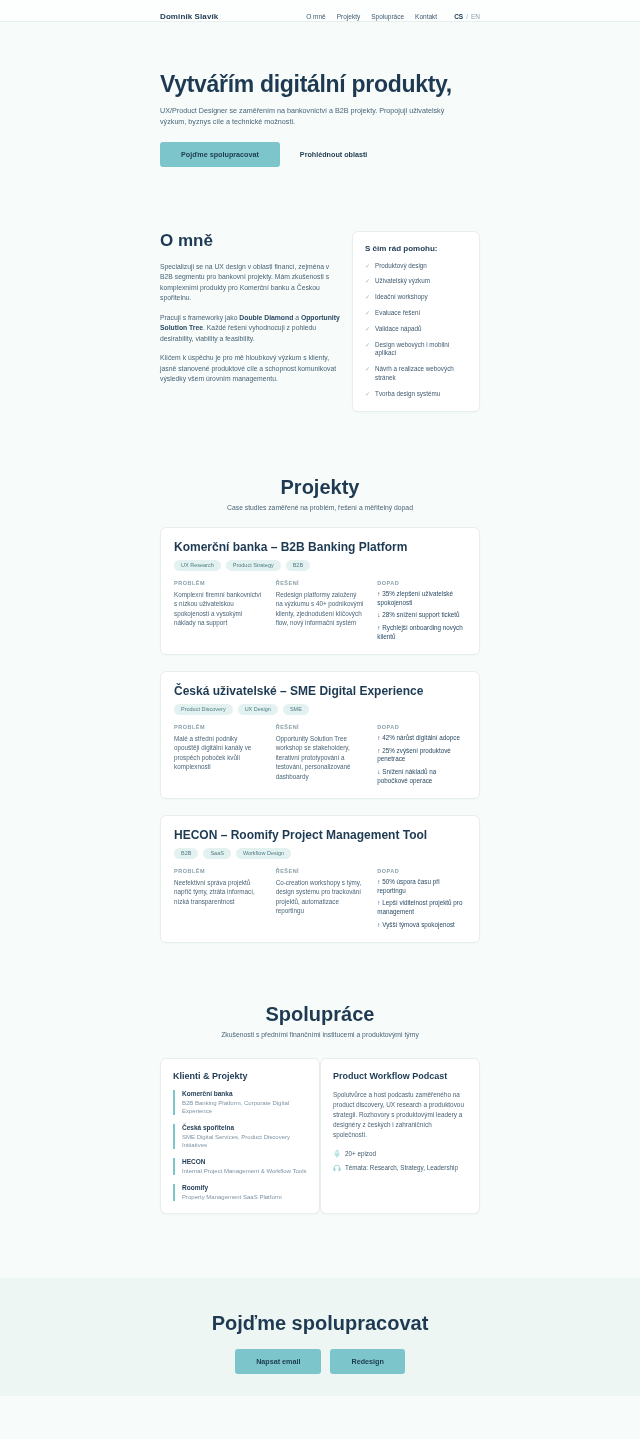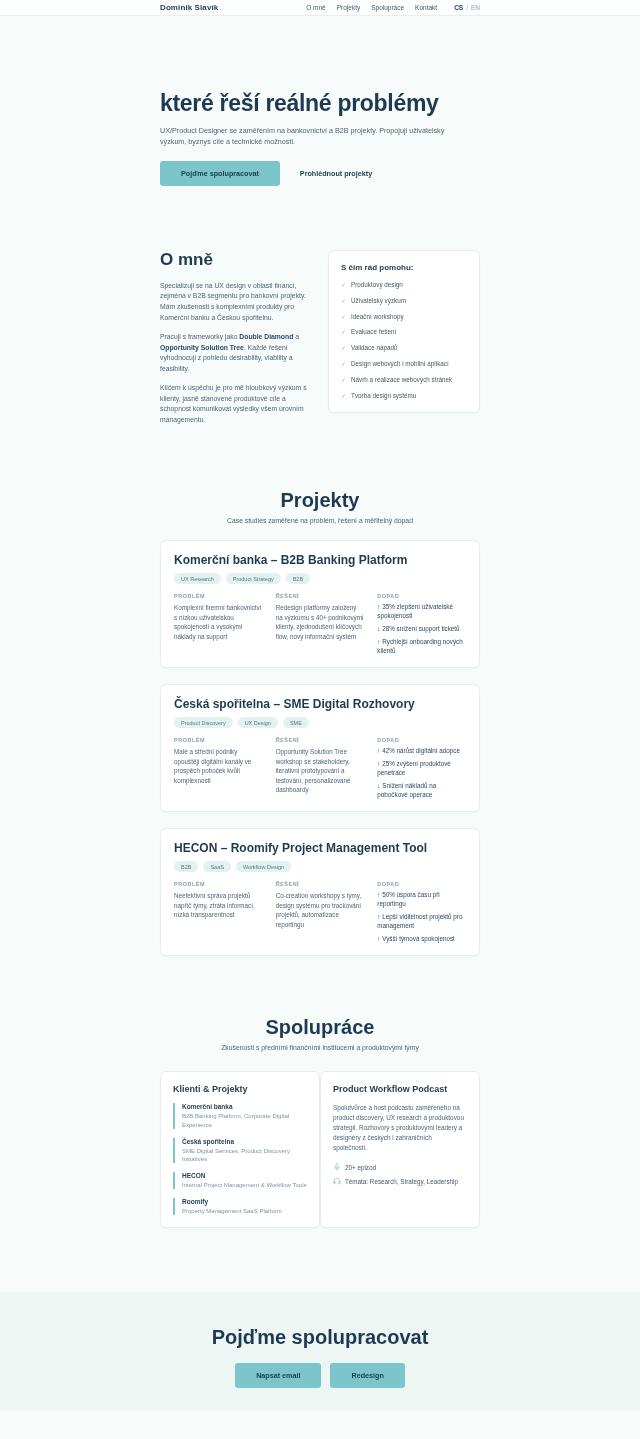--- a/index.html
+++ b/index.html
@@ -8,22 +8,22 @@
     background:#f7fbfa;
     font-family:"Liberation Sans", sans-serif;
     color:#1e3a52;
   }
   .container { width:320px; margin:0 auto; }
 
   
   .site-header {
     background:#fdfefe;
     border-bottom:1px solid #e8f0ee;
-    height:16px;
-    display:flex; align-items:center;
+    height:22px;
+    display:flex; align-items:flex-end;
   }
   .site-header .container { display:flex; align-items:center; justify-content:space-between; }
   .brand { font-size:8px; font-weight:bold; letter-spacing:.1px; }
   .nav { display:flex; align-items:center; gap:11px; }
   .nav a { font-size:6.5px; color:#3f5a6e; text-decoration:none; }
   .lang { display:flex; align-items:center; gap:3px; margin-left:6px; }
   .lang .cs { font-size:6.5px; font-weight:bold; color:#1e3a52; cursor:pointer; }
   .lang .sep { font-size:6.5px; color:#a8b8c2; }
   .lang .en { font-size:6.5px; color:#8aa0ac; cursor:pointer; }
 
@@ -45,21 +45,21 @@
 
   
   .about { padding:22px 0 36px; }
   .about .cols { display:flex; gap:12px; align-items:flex-start; }
   .about-left { flex:1; }
   .about h2 { font-size:17px; font-weight:bold; margin-bottom:11px; }
   .about-left p { font-size:6.8px; line-height:1.55; color:#4a6577; margin-bottom:9px; }
   .about-left p:last-child { margin-bottom:0; }
   .about-left strong { color:#2a4a63; }
   .help-card {
-    width:152px; flex:none;
+    width:128px; flex:none;
     background:#ffffff; border:1px solid #e7eeee; border-radius:6px;
     padding:12px; box-shadow:0 1px 2px rgba(30,58,82,.03);
   }
   .help-card h3 { font-size:8px; font-weight:bold; margin-bottom:9px; }
   .help-item { display:flex; gap:5px; align-items:flex-start; margin-bottom:7px; }
   .help-item:last-child { margin-bottom:0; }
   .help-item .check { font-size:6px; color:#9fb6b4; line-height:1.4; }
   .help-item .txt { font-size:6.3px; color:#3f5a6e; line-height:1.4; }
 
   
@@ -123,26 +123,26 @@
         <span class="cs">CS</span>
         <span class="sep">/</span>
         <span class="en">EN</span>
       </span>
     </nav>
   </div>
 </header>
 
 <section class="hero">
   <div class="container">
-    <h1><br>
-    <span>které řeší reálné problémy</span></h1>
+    <h1><span>Vytvářím digitální produkty,</span><br>
+    </h1>
     <p>UX/Product Designer se zaměřením na bankovnictví a B2B projekty. Propojuji uživatelský výzkum, byznys cíle a technické možnosti.</p>
     <div class="hero-buttons">
       <button class="btn-primary">Pojďme spolupracovat</button>
-      <button class="btn-ghost">Prohlédnout projekty</button>
+      <button class="btn-ghost">Prohlédnout oblasti</button>
     </div>
   </div>
 </section>
 
 <section class="about">
   <div class="container cols">
     <div class="about-left">
       <h2>O mně</h2>
       <p>Specializuji se na UX design v oblasti financí, zejména v B2B segmentu pro bankovní projekty. Mám zkušenosti s komplexními produkty pro Komerční banku a Českou spořitelnu.</p>
       <p><span>Pracuji s frameworky jako </span><strong>Double Diamond</strong><span> a </span><strong>Opportunity Solution Tree</strong><span>. Každé řešení vyhodnocuji z pohledu desirability, viability a feasibility.</span></p>
@@ -212,21 +212,21 @@
         <div>
           <div class="plabel">DOPAD</div>
           <p class="impact">↑ 35% zlepšení uživatelské spokojenosti</p>
           <p class="impact">↓ 28% snížení support ticketů</p>
           <p class="impact">↑ Rychlejší onboarding nových klientů</p>
         </div>
       </div>
     </article>
 
     <article class="project-card">
-      <h3>Česká spořitelna – SME Digital Rozhovory</h3>
+      <h3>Česká uživatelské – SME Digital Experience</h3>
       <div class="tags">
         <span class="tag">Product Discovery</span>
         <span class="tag">UX Design</span>
         <span class="tag">SME</span>
       </div>
       <div class="pcols">
         <div>
           <div class="plabel">PROBLÉM</div>
           <p class="ptext">Malé a střední podniky opouštějí digitální kanály ve prospěch poboček kvůli komplexnosti</p>
         </div>

